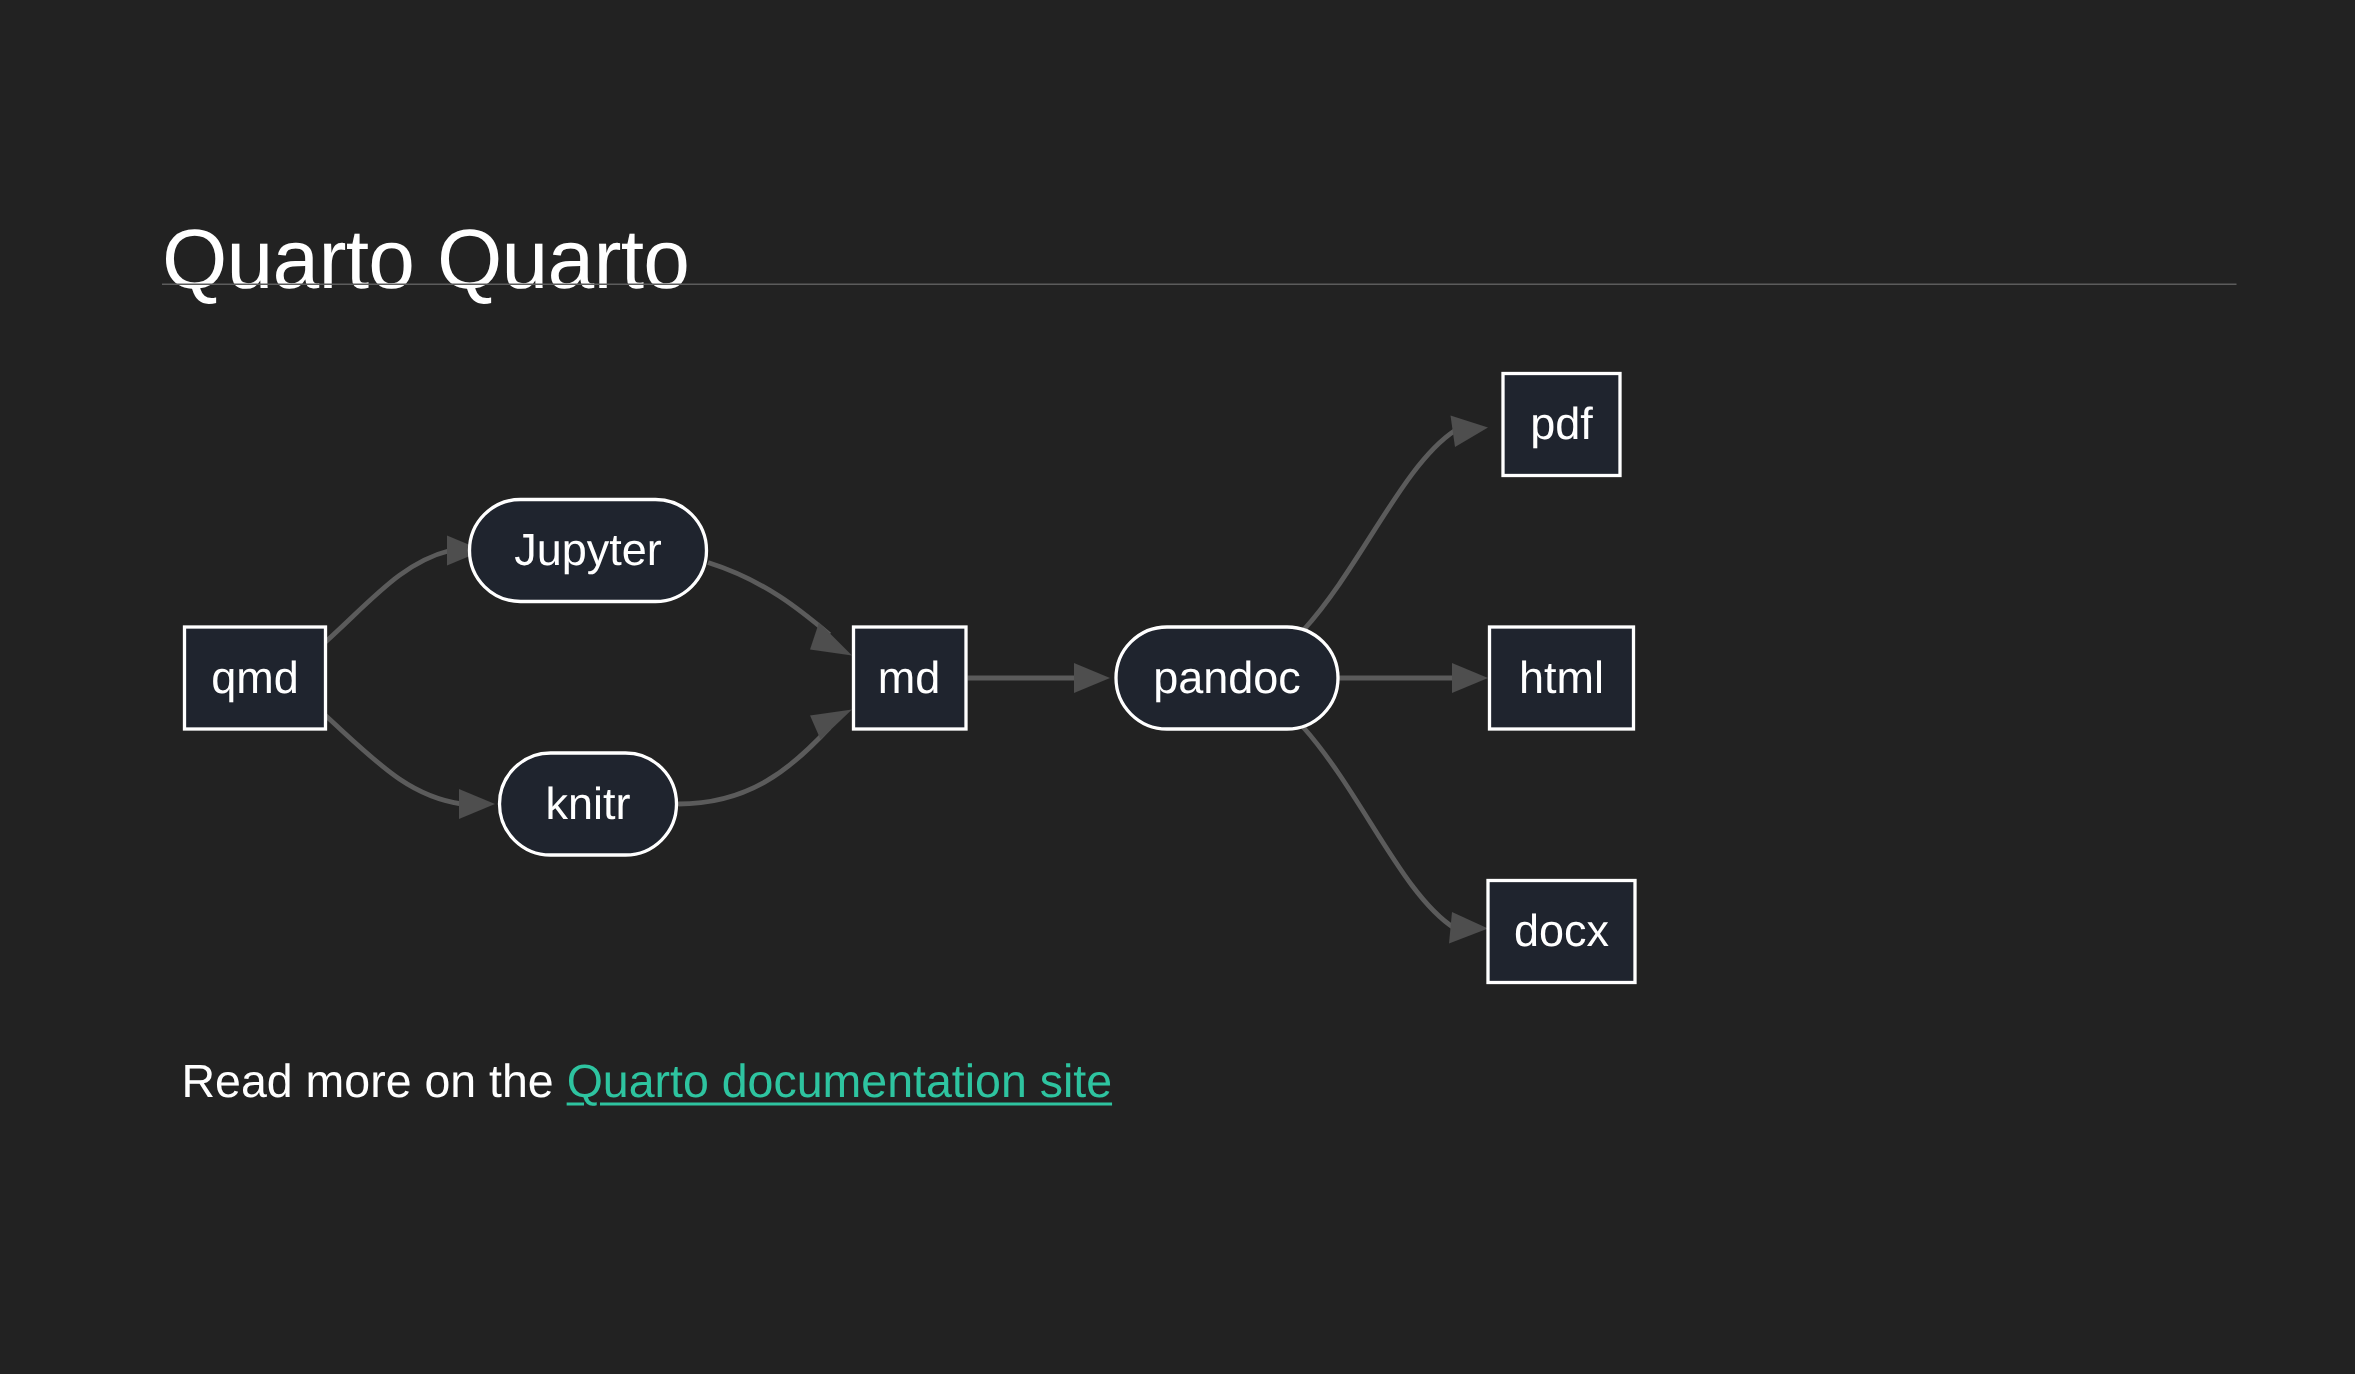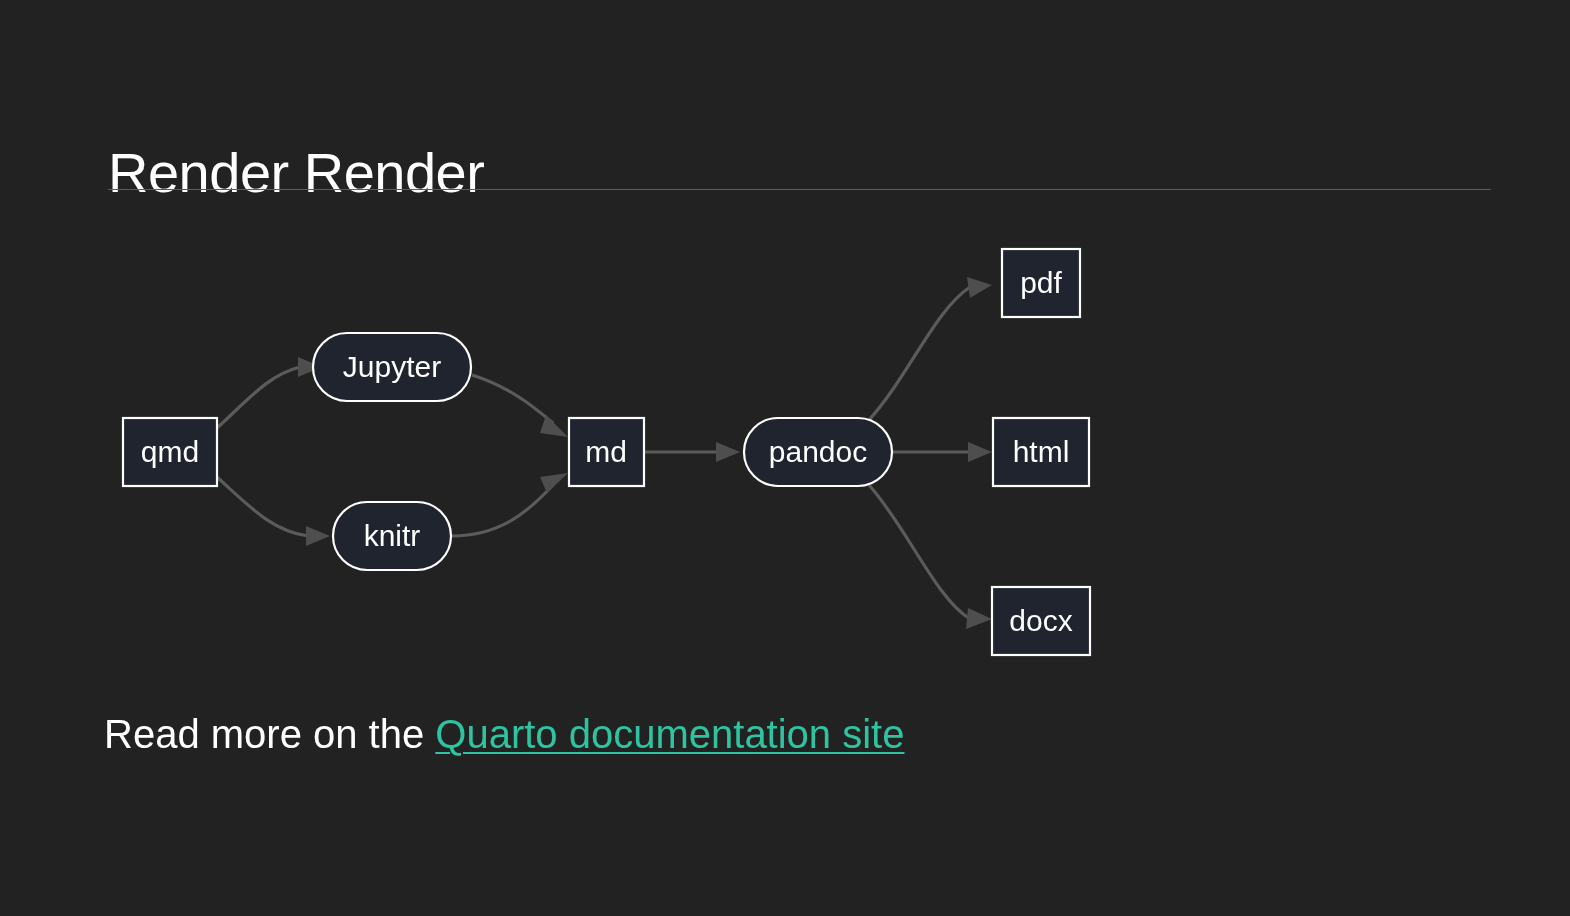--- a/index.html
+++ b/index.html
@@ -63,39 +63,39 @@
     fill: none;
     stroke: #5b5b5b;
     stroke-width: 3.2;
   }
   .arrow-head {
     fill: #4e4e4e;
     stroke: none;
   }
   .read-more {
     position: absolute;
-    left: 104px;
+    left: 121px;
     top: 672px;
-    font-size: 40px;
+    font-size: 31px;
     color: #ffffff;
     white-space: nowrap;
   }
   .read-more a {
     color: #2ec4a0;
     text-decoration: underline;
     text-underline-offset: 4px;
     text-decoration-thickness: 2px;
   }
 </style>
 </head>
 <body>
 
 <div class="slide">
 
-  <h1 class="slide-title">Render Render</h1>
+  <h1 class="slide-title">Quarto Quarto</h1>
 
   <div class="title-rule"></div>
 
   <div class="diagram-wrap">
     <svg width="1570" height="450" viewBox="0 0 1570 450" xmlns="http://www.w3.org/2000/svg">
 
       <g>
 
         <g>
           <path class="edge-path" d="M 217 213 C 248 185, 268 160, 300 152"></path>

